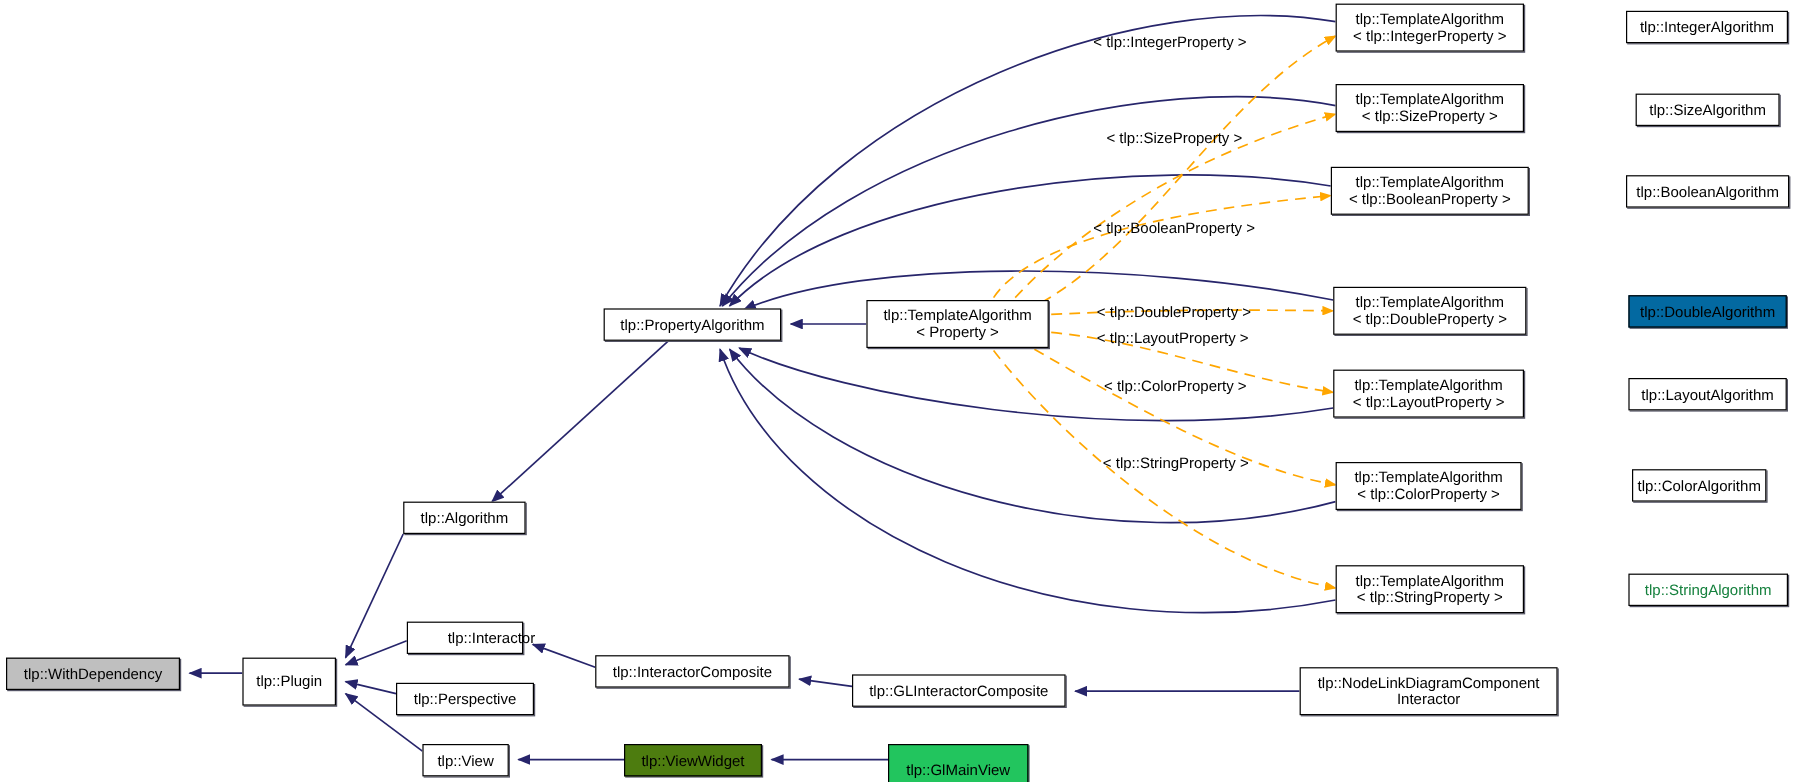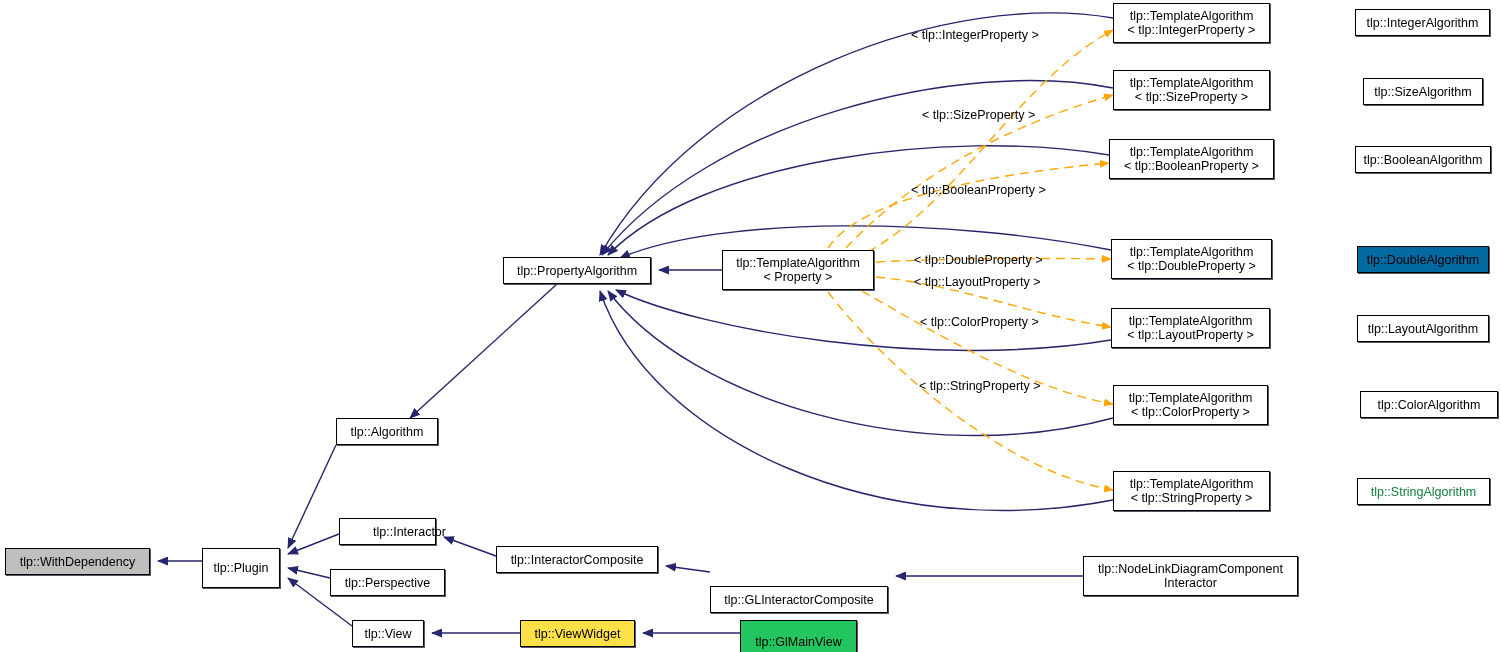--- a/index.html
+++ b/index.html
@@ -98,39 +98,39 @@
       </g>
   </svg>
   <div id="nodes-layer">
       <div class="node highlight" style="left: 5px; top: 548px; width: 145px; height: 27px; border-color: rgb(0, 0, 0); background: rgb(191, 191, 191); color: rgb(0, 0, 0);"><span>tlp::WithDependency</span></div>
       <div class="node" style="left: 202px; top: 548px; width: 78px; height: 40px; border-color: rgb(0, 0, 0); background: rgb(255, 255, 255); color: rgb(0, 0, 0);"><span>tlp::Plugin</span></div>
       <div class="node" style="left: 336px; top: 418px; width: 102px; height: 27px; border-color: rgb(0, 0, 0); background: rgb(255, 255, 255); color: rgb(0, 0, 0);"><span>tlp::Algorithm</span></div>
       <div class="node" style="left: 339px; top: 518px; width: 97px; height: 27px; border-color: rgb(0, 0, 0); background: rgb(255, 255, 255); color: rgb(0, 0, 0); padding-left: 44px;"><span>tlp::Interactor</span></div>
       <div class="node" style="left: 330px; top: 569px; width: 115px; height: 27px; border-color: rgb(0, 0, 0); background: rgb(255, 255, 255); color: rgb(0, 0, 0);"><span>tlp::Perspective</span></div>
       <div class="node" style="left: 352px; top: 620px; width: 72px; height: 27px; border-color: rgb(0, 0, 0); background: rgb(255, 255, 255); color: rgb(0, 0, 0);"><span>tlp::View</span></div>
       <div class="node" style="left: 496px; top: 546px; width: 162px; height: 27px; border-color: rgb(0, 0, 0); background: rgb(255, 255, 255); color: rgb(0, 0, 0);"><span>tlp::InteractorComposite</span></div>
-      <div class="node" style="left: 710px; top: 562px; width: 178px; height: 27px; border-color: rgb(0, 0, 0); background: rgb(255, 255, 255); color: rgb(0, 0, 0); margin-top: 24px;"><span>tlp::GLInteractorComposite</span></div>
-      <div class="node" style="left: 520px; top: 620px; width: 115px; height: 27px; border-color: rgb(0, 0, 0); background: #fde047; color: rgb(0, 0, 0);"><span>tlp::ViewWidget</span></div>
+      <div class="node" style="left: 710px; top: 562px; width: 178px; height: 27px; border-color: rgb(0, 0, 0); background: rgb(255, 255, 255); color: rgb(0, 0, 0);"><span>tlp::GLInteractorComposite</span></div>
+      <div class="node" style="left: 520px; top: 620px; width: 115px; height: 27px; border-color: rgb(0, 0, 0); background: #4d7c0f; color: rgb(0, 0, 0);"><span>tlp::ViewWidget</span></div>
       <div class="node" style="left: 740px; top: 620px; width: 117px; height: 43px; border-color: rgb(0, 0, 0); background: #22c55e; color: rgb(0, 0, 0);"><span>tlp::GlMainView</span></div>
       <div class="node" style="left: 1083px; top: 556px; width: 215px; height: 40px; border-color: rgb(0, 0, 0); background: rgb(255, 255, 255); color: rgb(0, 0, 0);"><span>tlp::NodeLinkDiagramComponent</span><span class="l2">Interactor</span></div>
       <div class="node" style="left: 503px; top: 257px; width: 148px; height: 27px; border-color: rgb(0, 0, 0); background: rgb(255, 255, 255); color: rgb(0, 0, 0); align-items: center;"><span>tlp::PropertyAlgorithm</span></div>
       <div class="node" style="left: 722px; top: 250px; width: 152px; height: 40px; border-color: rgb(0, 0, 0); background: rgb(255, 255, 255); color: rgb(0, 0, 0);"><span>tlp::TemplateAlgorithm</span><span class="l2">&lt; Property &gt;</span></div>
       <div class="node" style="left: 1113px; top: 3px; width: 157px; height: 40px; border-color: rgb(0, 0, 0); background: rgb(255, 255, 255); color: rgb(0, 0, 0);"><span>tlp::TemplateAlgorithm</span><span class="l2">&lt; tlp::IntegerProperty &gt;</span></div>
       <div class="node" style="left: 1113px; top: 70px; width: 157px; height: 40px; border-color: rgb(0, 0, 0); background: rgb(255, 255, 255); color: rgb(0, 0, 0);"><span>tlp::TemplateAlgorithm</span><span class="l2">&lt; tlp::SizeProperty &gt;</span></div>
       <div class="node" style="left: 1109px; top: 139px; width: 165px; height: 40px; border-color: rgb(0, 0, 0); background: rgb(255, 255, 255); color: rgb(0, 0, 0);"><span>tlp::TemplateAlgorithm</span><span class="l2">&lt; tlp::BooleanProperty &gt;</span></div>
       <div class="node" style="left: 1111px; top: 239px; width: 161px; height: 40px; border-color: rgb(0, 0, 0); background: rgb(255, 255, 255); color: rgb(0, 0, 0);"><span>tlp::TemplateAlgorithm</span><span class="l2">&lt; tlp::DoubleProperty &gt;</span></div>
       <div class="node" style="left: 1111px; top: 308px; width: 159px; height: 40px; border-color: rgb(0, 0, 0); background: rgb(255, 255, 255); color: rgb(0, 0, 0);"><span>tlp::TemplateAlgorithm</span><span class="l2">&lt; tlp::LayoutProperty &gt;</span></div>
       <div class="node" style="left: 1113px; top: 385px; width: 155px; height: 40px; border-color: rgb(0, 0, 0); background: rgb(255, 255, 255); color: rgb(0, 0, 0);"><span>tlp::TemplateAlgorithm</span><span class="l2">&lt; tlp::ColorProperty &gt;</span></div>
       <div class="node" style="left: 1113px; top: 471px; width: 157px; height: 40px; border-color: rgb(0, 0, 0); background: rgb(255, 255, 255); color: rgb(0, 0, 0);"><span>tlp::TemplateAlgorithm</span><span class="l2">&lt; tlp::StringProperty &gt;</span></div>
       <div class="node" style="left: 1355px; top: 9px; width: 135px; height: 27px; border-color: rgb(0, 0, 0); background: rgb(255, 255, 255); color: rgb(0, 0, 0);"><span>tlp::IntegerAlgorithm</span></div>
       <div class="node" style="left: 1363px; top: 78px; width: 120px; height: 27px; border-color: rgb(0, 0, 0); background: rgb(255, 255, 255); color: rgb(0, 0, 0);"><span>tlp::SizeAlgorithm</span></div>
       <div class="node" style="left: 1355px; top: 146px; width: 136px; height: 27px; border-color: rgb(0, 0, 0); background: rgb(255, 255, 255); color: rgb(0, 0, 0);"><span>tlp::BooleanAlgorithm</span></div>
       <div class="node" style="left: 1357px; top: 246px; width: 132px; height: 27px; border-color: rgb(0, 0, 0); background: #0369a1; color: rgb(0, 0, 0);"><span>tlp::DoubleAlgorithm</span></div>
       <div class="node" style="left: 1357px; top: 315px; width: 132px; height: 27px; border-color: rgb(0, 0, 0); background: rgb(255, 255, 255); color: rgb(0, 0, 0);"><span>tlp::LayoutAlgorithm</span></div>
-      <div class="node" style="left: 1360px; top: 391px; width: 138px; height: 27px; border-color: rgb(0, 0, 0); background: rgb(255, 255, 255); color: rgb(0, 0, 0);"><span>tlp::ColorAlgorithm</span></div>
+      <div class="node" style="left: 1360px; top: 391px; width: 112px; height: 27px; border-color: rgb(0, 0, 0); background: rgb(255, 255, 255); color: rgb(0, 0, 0);"><span>tlp::ColorAlgorithm</span></div>
       <div class="node" style="left: 1357px; top: 478px; width: 133px; height: 27px; border-color: rgb(0, 0, 0); background: rgb(255, 255, 255); color: #15803d;"><span>tlp::StringAlgorithm</span></div>
     </div>
   <div id="labels-layer">
       <div class="edge-label" style="left: 911px; top: 28px;">&lt; tlp::IntegerProperty &gt;</div>
       <div class="edge-label" style="left: 922px; top: 108px;">&lt; tlp::SizeProperty &gt;</div>
       <div class="edge-label" style="left: 911px; top: 183px;">&lt; tlp::BooleanProperty &gt;</div>
       <div class="edge-label" style="left: 914px; top: 253px;">&lt; tlp::DoubleProperty &gt;</div>
       <div class="edge-label" style="left: 914px; top: 275px;">&lt; tlp::LayoutProperty &gt;</div>
       <div class="edge-label" style="left: 920px; top: 315px;">&lt; tlp::ColorProperty &gt;</div>
       <div class="edge-label" style="left: 919px; top: 379px;">&lt; tlp::StringProperty &gt;</div>

